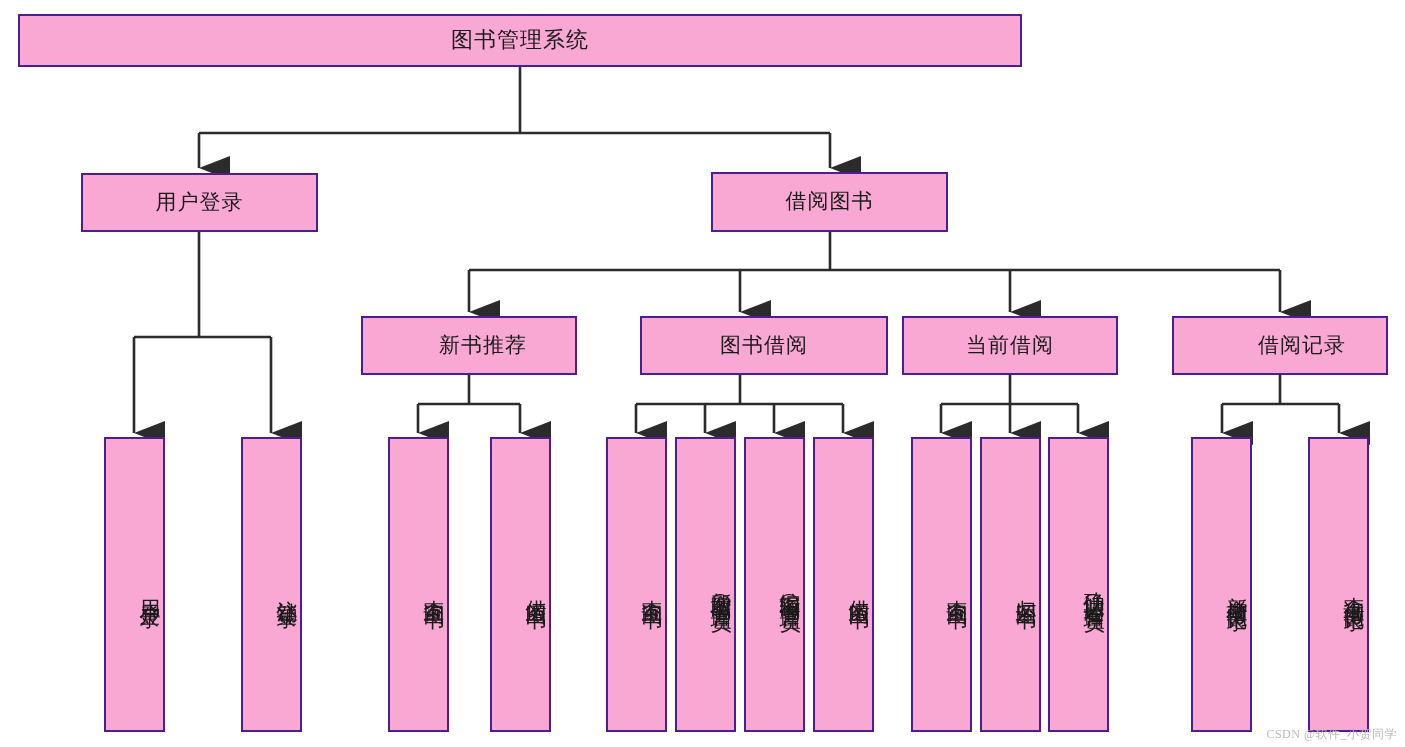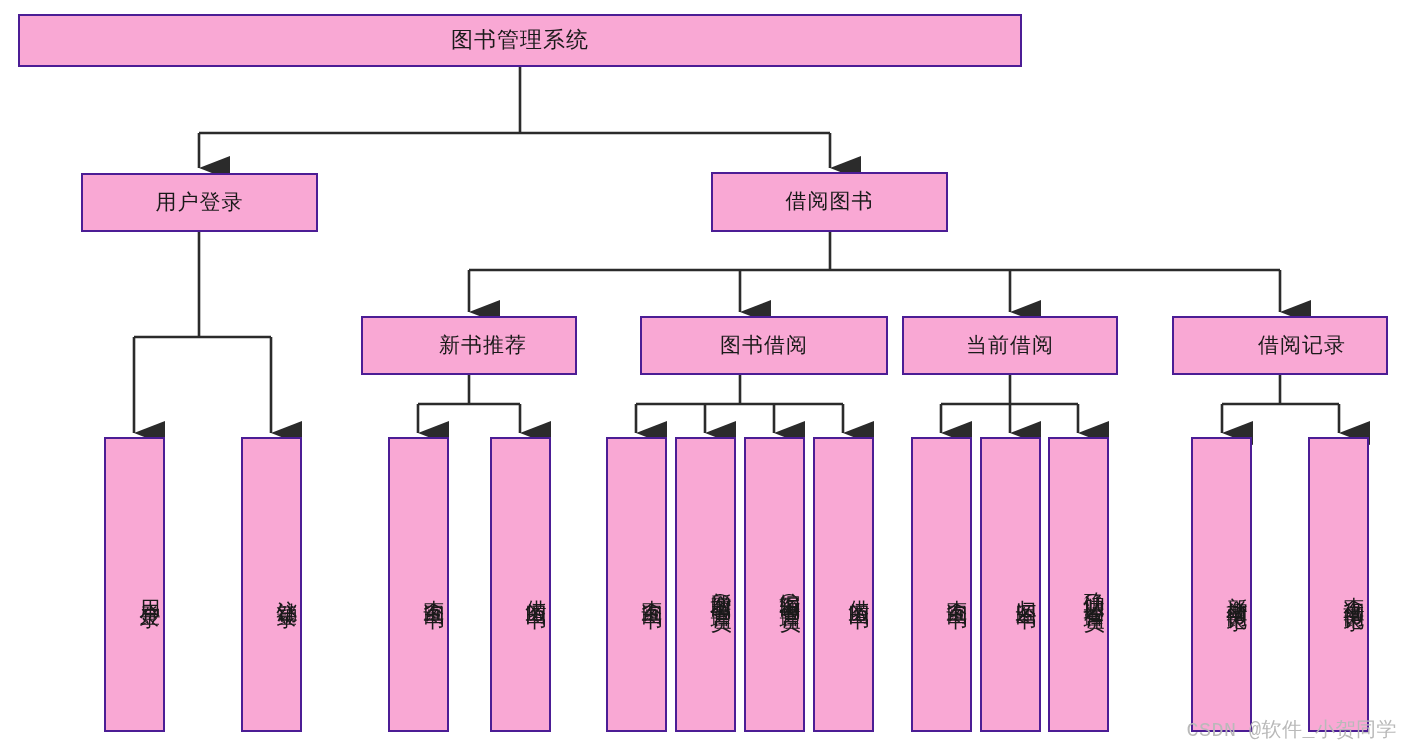--- a/index.html
+++ b/index.html
@@ -57,26 +57,26 @@
     line-height: 1.28;
     letter-spacing: 3px;
     padding-top: 8px;
     white-space: nowrap;
   }
   
   #watermark {
     position: absolute;
     right: 8px;
     bottom: 4px;
-    font-size: 20px;
+    font-size: 12px;
     color: #b9b9b9;
     letter-spacing: 0.5px;
     z-index: 5;
     white-space: nowrap;
-    font-family: Liberation Mono, monospace;
+    font-family: Liberation Serif, serif;
     margin-top: 16px;
   }
 </style>
 </head>
 <body>
 
 <div id="canvas">
 
   <svg id="wires" viewBox="0 0 1405 747" xmlns="http://www.w3.org/2000/svg">
     <defs>

